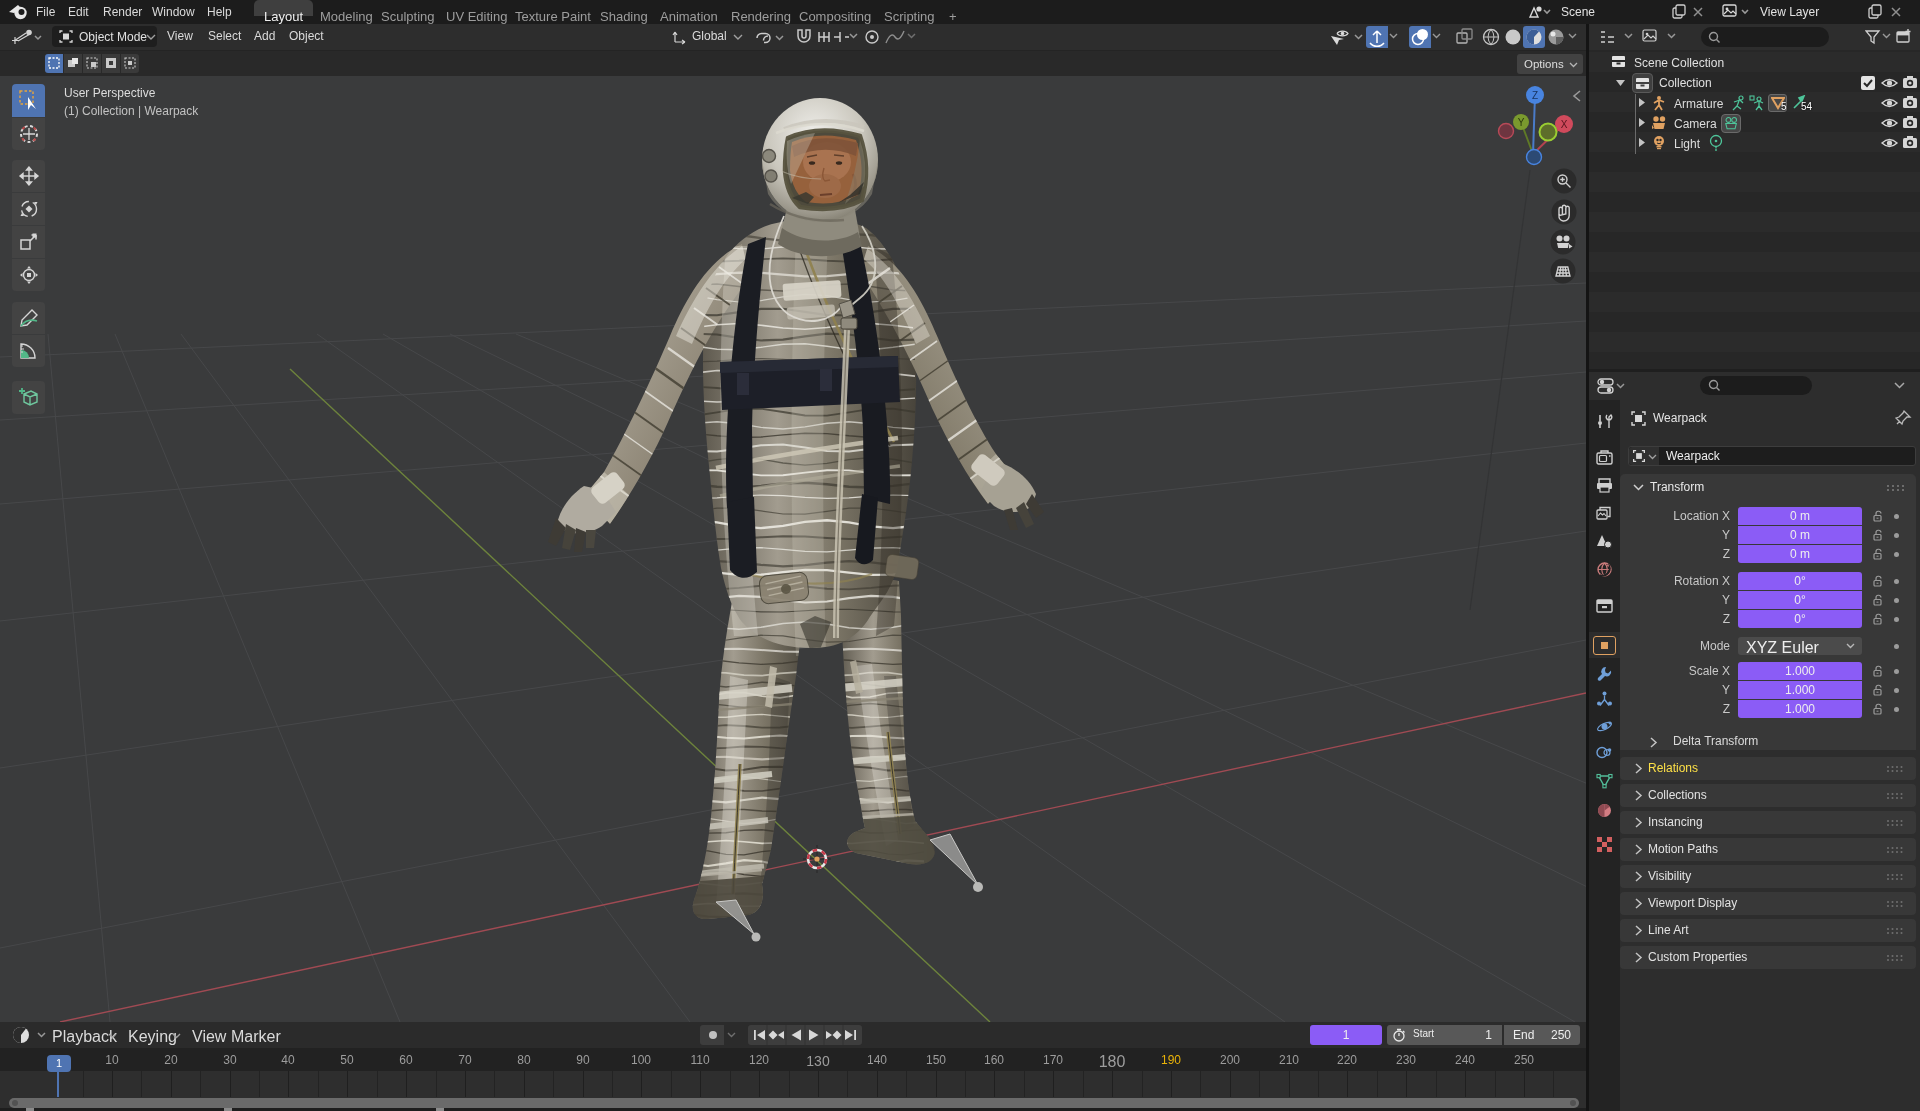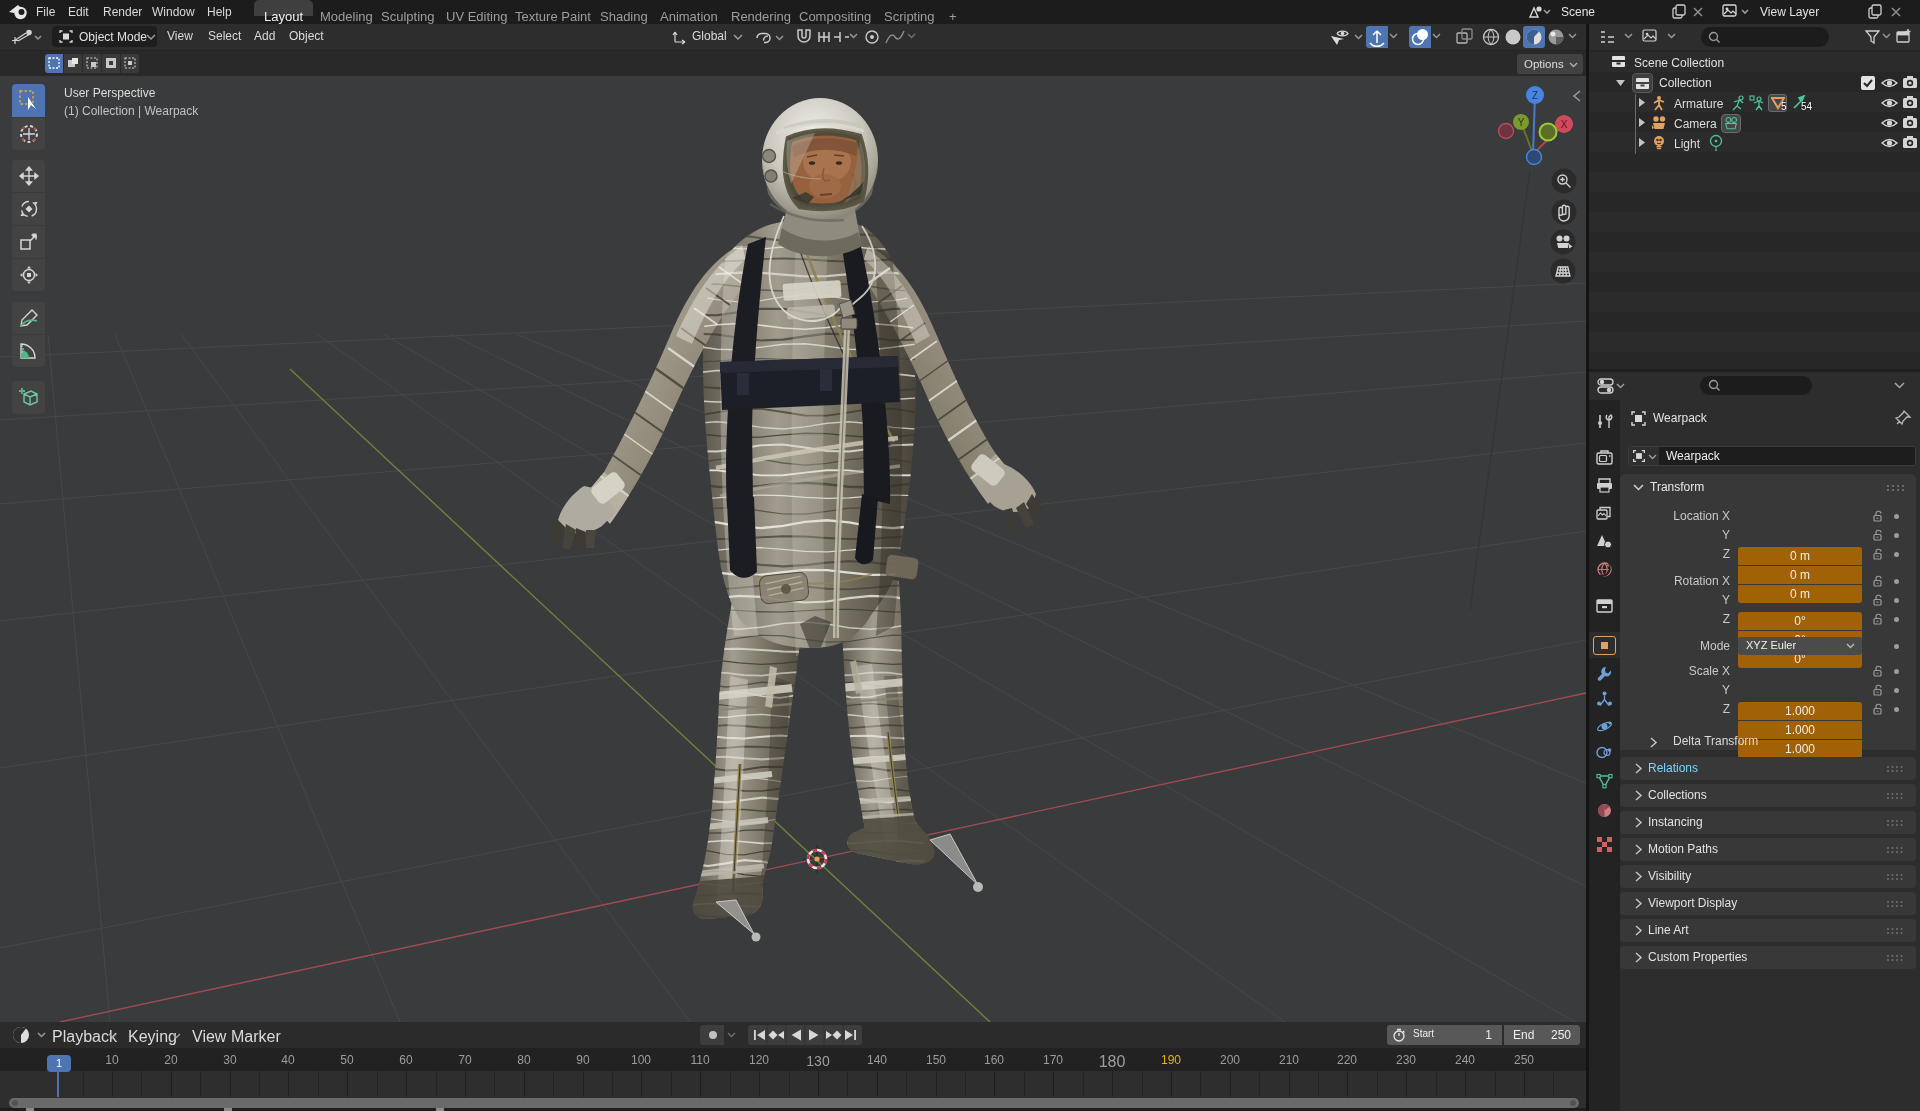--- a/index.html
+++ b/index.html
@@ -10,21 +10,21 @@
   .menu { position:absolute; top:5px; color:#dadada; }
   .tab { position:absolute; top:0; height:16px; line-height:25px; padding:4px 10px; color:#9d9d9d; font-size:13px; }
   .tab.active { background:#3f3f3f; color:#efefef; border-radius:5px 5px 0 0; }
   #vpheader { left:0; top:24px; width:1586px; height:26px; background:#2d2d2d; color:#d8d8d8; font-size:12px; }
   #toolrow { left:0; top:50px; width:1586px; height:26px; background:#292929; border-top:1px solid #242424; }
   #viewport { left:0; top:76px; width:1586px; height:946px; background:#3a3b3c; overflow:hidden; }
   #outliner { left:1589px; top:24px; width:331px; height:345px; background:#272727; overflow:hidden; }
   #props { left:1589px; top:372px; width:331px; height:739px; background:#2d2d2d; overflow:hidden; }
   #timeline { left:0; top:1022px; width:1586px; height:89px; background:#2b2b2b; overflow:hidden; }
   .vsep { left:1586px; top:24px; width:3px; height:1087px; background:#141414; }
-  .field { position:absolute; background:#a16207; border-radius:3px; color:#eeeeee; font-size:12px; text-align:center;margin-top:40px; }
+  .field { position:absolute; background:#8b5cf6; border-radius:3px; color:#eeeeee; font-size:12px; text-align:center; }
   .lbl { position:absolute; color:#c8c8c8; font-size:12px; }
 </style>
 </head>
 <body>
 <div class="abs" id="viewport">
 <svg class="abs" style="left:0;top:0" width="1586" height="946" viewBox="0 0 1586 946">
 <defs>
   <radialGradient id="helmet" cx="45%" cy="30%" r="75%">
     <stop offset="0%" stop-color="#efeeea"></stop>
           <stop offset="55%" stop-color="#cac7bd"></stop>
@@ -925,36 +925,36 @@
 <div class="abs" style="left:305px;top:316px;width:5px;height:5px;border-radius:50%;background:#9b9b9b"></div>
 <span class="lbl" style="left:0;top:330px;width:141px;text-align:right;display:inline-block">Z</span>
 <div class="field" style="left:149px;top:328px;width:124px;height:18px;line-height:18px;border-radius:0 0 3px 3px">1.000</div>
 <svg class="abs" style="left:283px;top:331px" width="13" height="13" viewBox="0 0 13 13">
       <rect x="2" y="5.5" width="7" height="5.5" rx="1" fill="none" stroke="#9b9b9b" stroke-width="1.2"></rect>
       <path d="M4 5.5 V4 a2.5 2.5 0 0 1 5 -0.5" fill="none" stroke="#9b9b9b" stroke-width="1.2"></path>
       <path d="M4.5 8.2 h2" stroke="#9b9b9b" stroke-width="1"></path>
     </svg>
 <div class="abs" style="left:305px;top:335px;width:5px;height:5px;border-radius:50%;background:#9b9b9b"></div>
 <span class="lbl" style="left:0;top:267px;width:141px;text-align:right;display:inline-block">Mode</span>
-<div class="abs" style="left:149px;top:265px;width:124px;height:18px;background:#4b4b4b;border-radius:3px;color:#eee;font-size:11px">
+<div class="abs" style="left:149px;top:265px;width:124px;height:18px;background:#4b4b4b;border-radius:3px;color:#eee;font-size:16px">
   <span style="position:absolute;left:8px;top:2px">XYZ Euler</span>
   <svg class="abs" style="left:108px;top:6px" width="10" height="7">
         <path d="M1 1 l3.5 3.5 l3.5 -3.5" fill="none" stroke="#b8b8b8" stroke-width="1.4"></path>
       </svg>
 </div>
 <div class="abs" style="left:305px;top:272px;width:5px;height:5px;border-radius:50%;background:#9b9b9b"></div>
 <svg class="abs" style="left:60px;top:365px" width="9" height="11">
       <path d="M2 1 l5 4.5 L2 10" fill="none" stroke="#c4c4c4" stroke-width="1.5"></path>
     </svg>
 <span class="lbl" style="left:84px;top:362px;color:#dadada">Delta Transform</span>
 <div class="abs" style="left:31px;top:385px;width:296px;height:23px;background:#383838;border-radius:4px">
   <svg class="abs" style="left:14px;top:6px" width="9" height="11">
         <path d="M2 1 l5 4.5 L2 10" fill="none" stroke="#c4c4c4" stroke-width="1.5"></path>
       </svg>
-  <span class="lbl" style="left:28px;top:4px;color:#7dd3fc">Relations</span>
+  <span class="lbl" style="left:28px;top:4px;color:#fde047">Relations</span>
   <svg class="abs" style="left:266px;top:8px" width="22" height="8" viewBox="0 0 22 8">
         <g fill="#6f6f6f">
           <circle cx="2" cy="2" r="1"></circle>
           <circle cx="6.5" cy="2" r="1"></circle>
           <circle cx="11" cy="2" r="1"></circle>
           <circle cx="15.5" cy="2" r="1"></circle>
           <circle cx="2" cy="6" r="1"></circle>
           <circle cx="6.5" cy="6" r="1"></circle>
           <circle cx="11" cy="6" r="1"></circle>
           <circle cx="15.5" cy="6" r="1"></circle>

